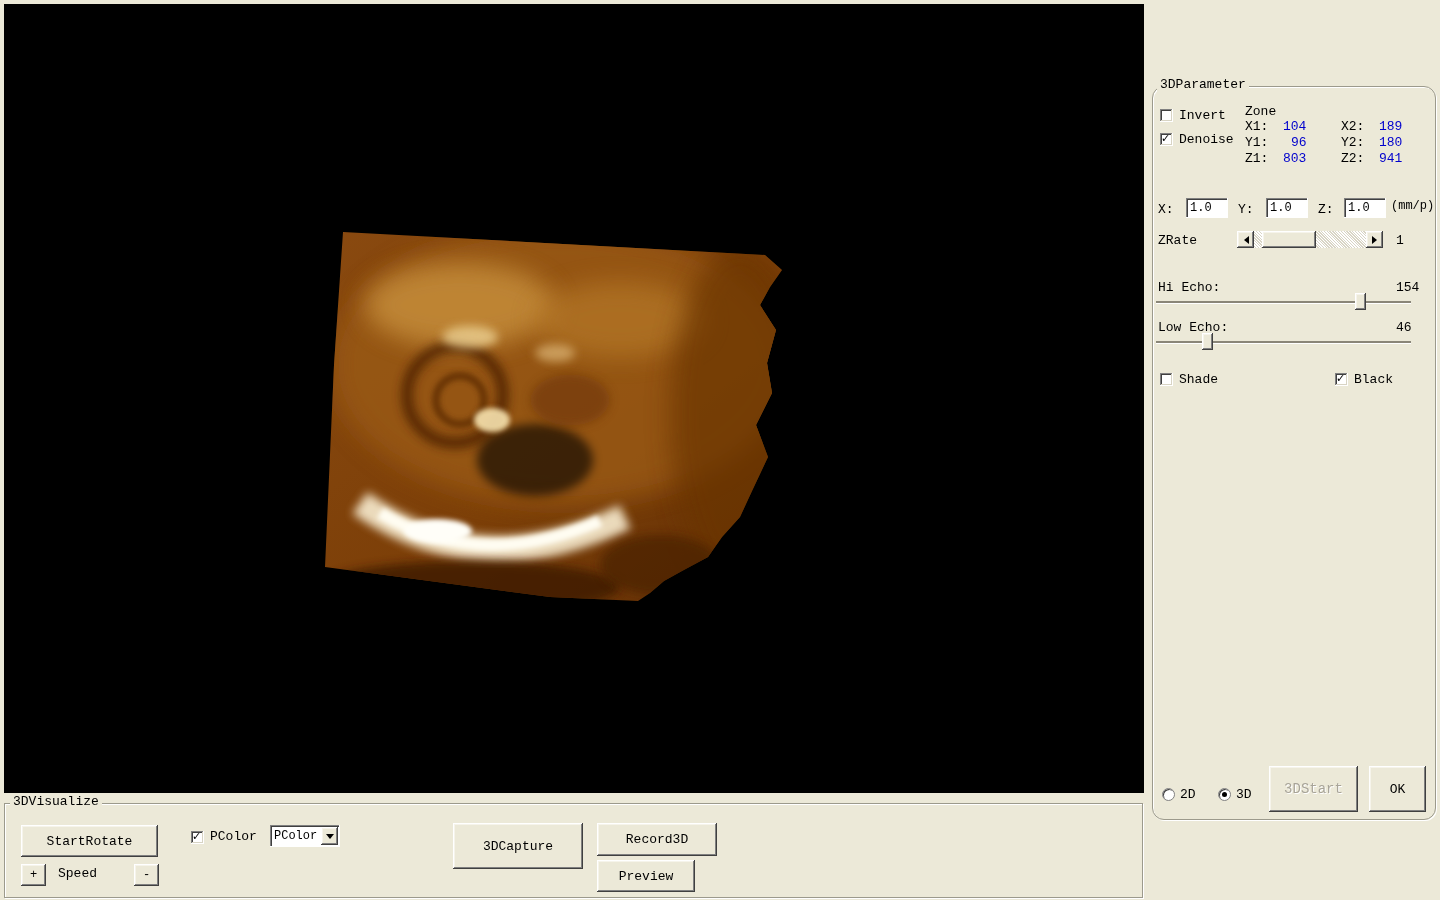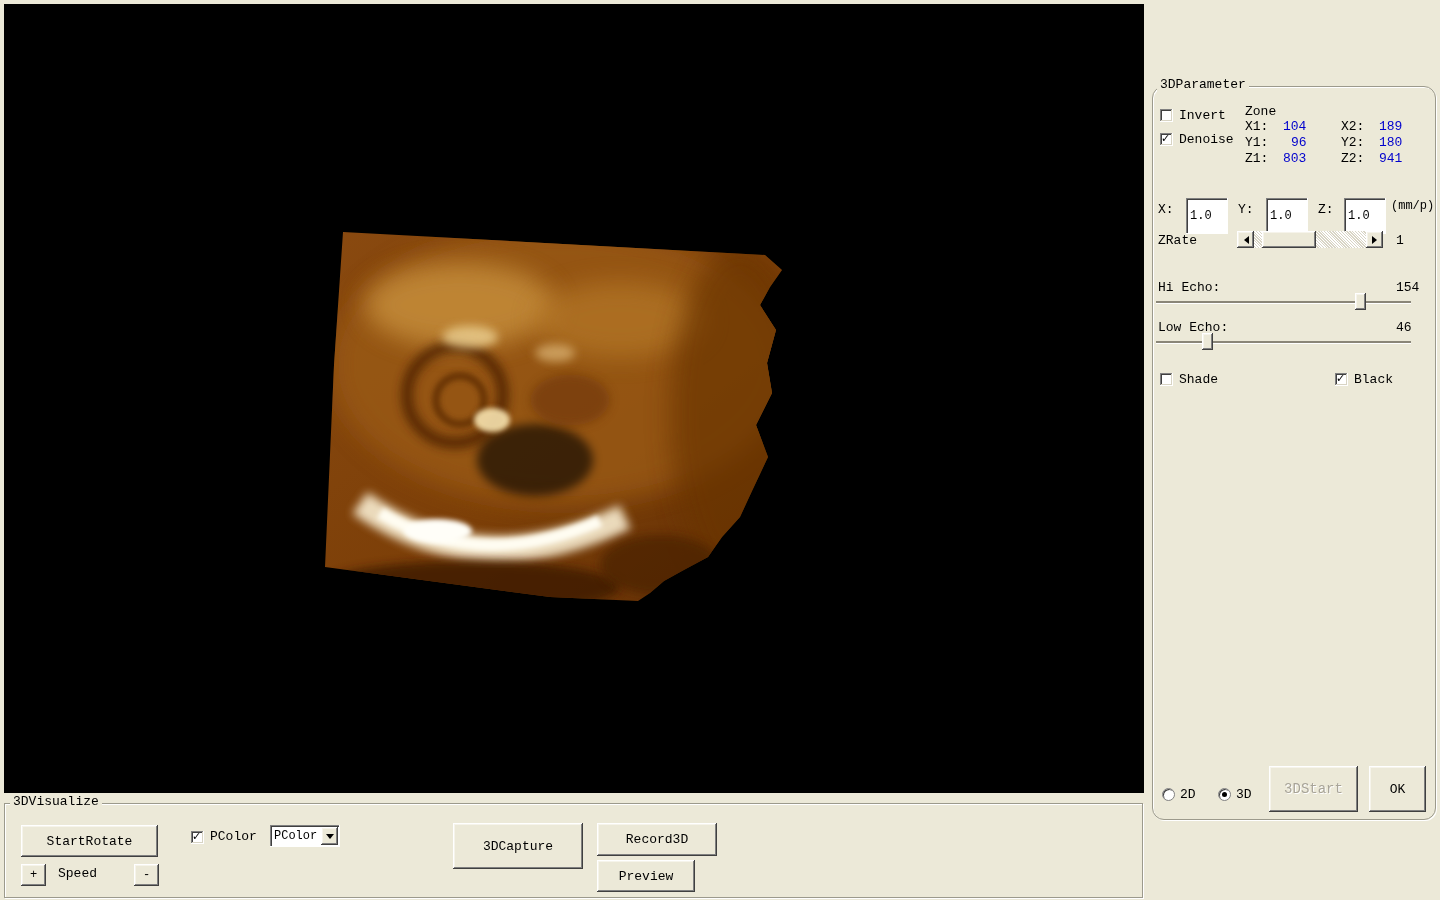--- a/index.html
+++ b/index.html
@@ -56,21 +56,21 @@
     content:"";position:absolute;left:3px;top:3px;width:5px;height:5px;
     border-radius:50%;background:#000;
   }
   .lbl{position:absolute;font-size:13px;line-height:15px;white-space:nowrap;}
   .blue{color:#0000cd;}
   
   .field{
     position:absolute;height:20px;background:#fff;border:none;margin:0;
     box-shadow: inset -1px -1px #ffffff, inset 1px 1px #808080,
                 inset 2px 2px #404040;
-    font-family:inherit;font-size:12px;padding:18px 4px;box-sizing:border-box;
+    font-family:inherit;font-size:12px;padding:2px 4px;box-sizing:border-box;
   }
   
   .sbar{position:absolute;height:17px;display:flex;}
   .sbtn{
     width:17px;height:17px;background:#ece9d8;flex:0 0 17px;
     box-shadow: inset -1px -1px #404040, inset 1px 1px #ffffff,
                 inset -2px -2px #808080, inset 2px 2px #f6f4eb;
     display:flex;align-items:center;justify-content:center;
   }
   .strack{

